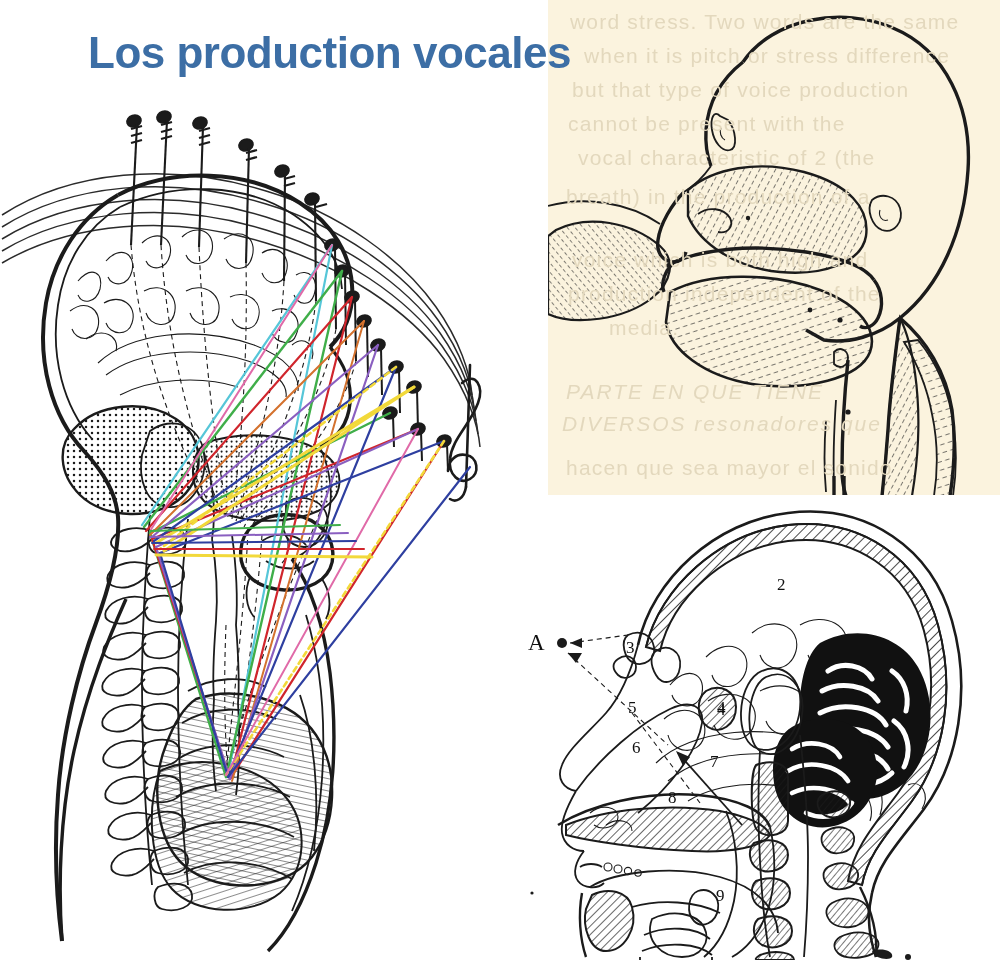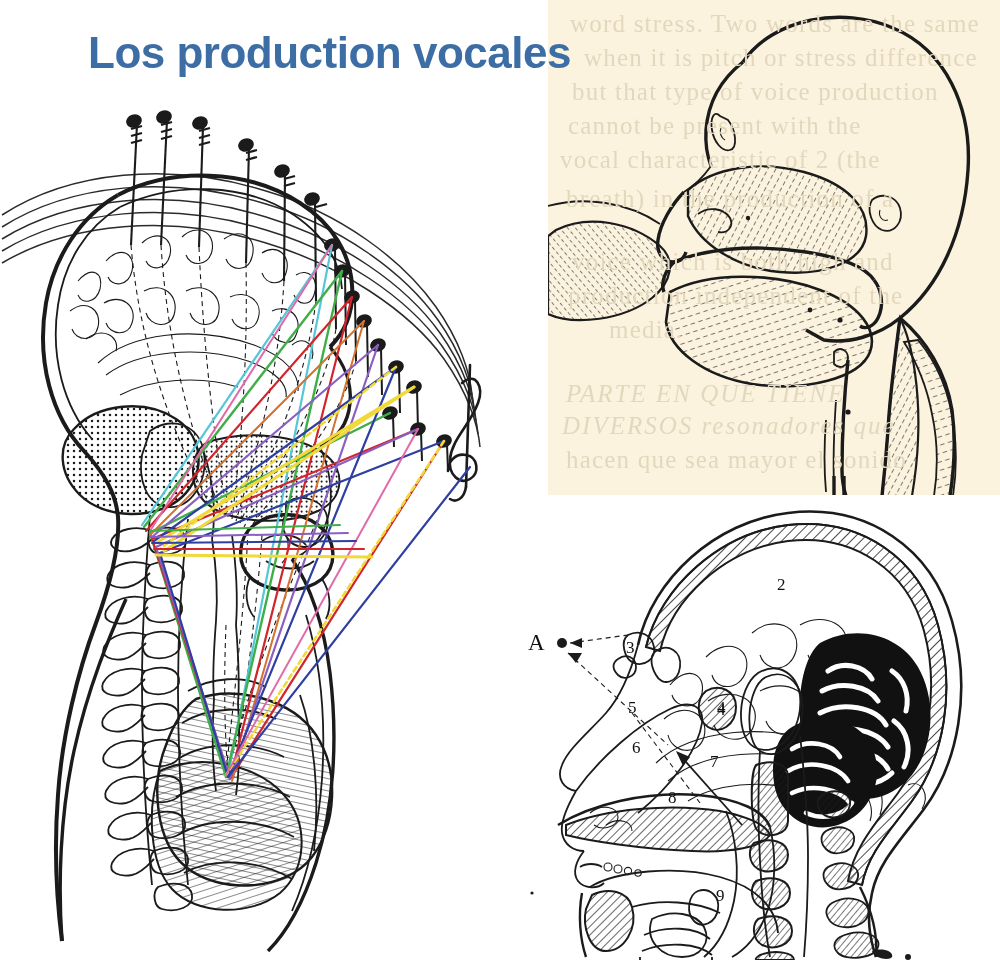--- a/index.html
+++ b/index.html
@@ -25,23 +25,23 @@
 
   
   .panel{position:absolute;overflow:hidden;}
   #panel-left{left:0px;top:95px;width:530px;height:865px;background:#ffffff;}
   #panel-topright{left:548px;top:0px;width:452px;height:496px;background:#fbf3de;}
   #panel-bottomright{left:520px;top:495px;width:480px;height:465px;background:#ffffff;}
 
   
   .bleed{
     position:absolute;
-    font-family:Liberation Serif, serif;
+    font-family:Liberation Sans, sans-serif;
     color:#e3d8bd;
-    font-size:25px;
+    font-size:21px;
     letter-spacing:1.2px;
     white-space:nowrap;
     pointer-events:none;
   }
   .bleed.it{font-style:italic;}
   .bleed.caps{letter-spacing:2px;}
 
   svg{display:block;}
   .ink{fill:none;stroke:#1b1b1b;}
   .ink-f{fill:#1b1b1b;stroke:none;}
@@ -58,28 +58,28 @@
 <div id="slide">
 
   <div id="title">Los production vocales</div>
 
   <div class="panel" id="panel-topright">
 
     <div class="bleed" style="left:22px;top:10px;">word stress. Two words are the same</div>
     <div class="bleed" style="left:30px;top:44px;margin-left:6px;">when it is pitch or stress difference</div>
     <div class="bleed" style="left:24px;top:78px;">but that type of voice production</div>
     <div class="bleed" style="left:20px;top:112px;">cannot be present with the</div>
-    <div class="bleed" style="left:12px;top:146px;">vocal characteristic of 2 (the</div>
+    <div class="bleed" style="left:30px;top:146px;">vocal characteristic of 2 (the</div>
     <div class="bleed" style="left:18px;top:185px;">breath) in the production of a</div>
     <div class="bleed" style="left:24px;top:248px;">voice which is both high and</div>
     <div class="bleed" style="left:20px;top:282px;">production independent of the</div>
     <div class="bleed" style="left:22px;top:316px;margin-left:39px;">media.</div>
     <div class="bleed caps it" style="left:18px;top:380px;">PARTE EN QUE TIENE</div>
     <div class="bleed caps it" style="left:14px;top:412px;">DIVERSOS resonadores que</div>
-    <div class="bleed" style="left:18px;top:446px;">hacen que sea mayor el sonido</div>
+    <div class="bleed" style="left:18px;top:456px;">hacen que sea mayor el sonido</div>
 
     <svg width="452" height="496" viewBox="0 0 452 496">
       <defs>
 
         <pattern id="stip" width="7" height="7" patternUnits="userSpaceOnUse" patternTransform="rotate(28)">
           <line x1="0" y1="0" x2="0" y2="4.2" stroke="#2a2a2a" stroke-width="1.25"></line>
         </pattern>
         <pattern id="stip2" width="6" height="6" patternUnits="userSpaceOnUse" patternTransform="rotate(-40)">
           <line x1="0" y1="0" x2="0" y2="3.6" stroke="#2a2a2a" stroke-width="1.2"></line>
         </pattern>

